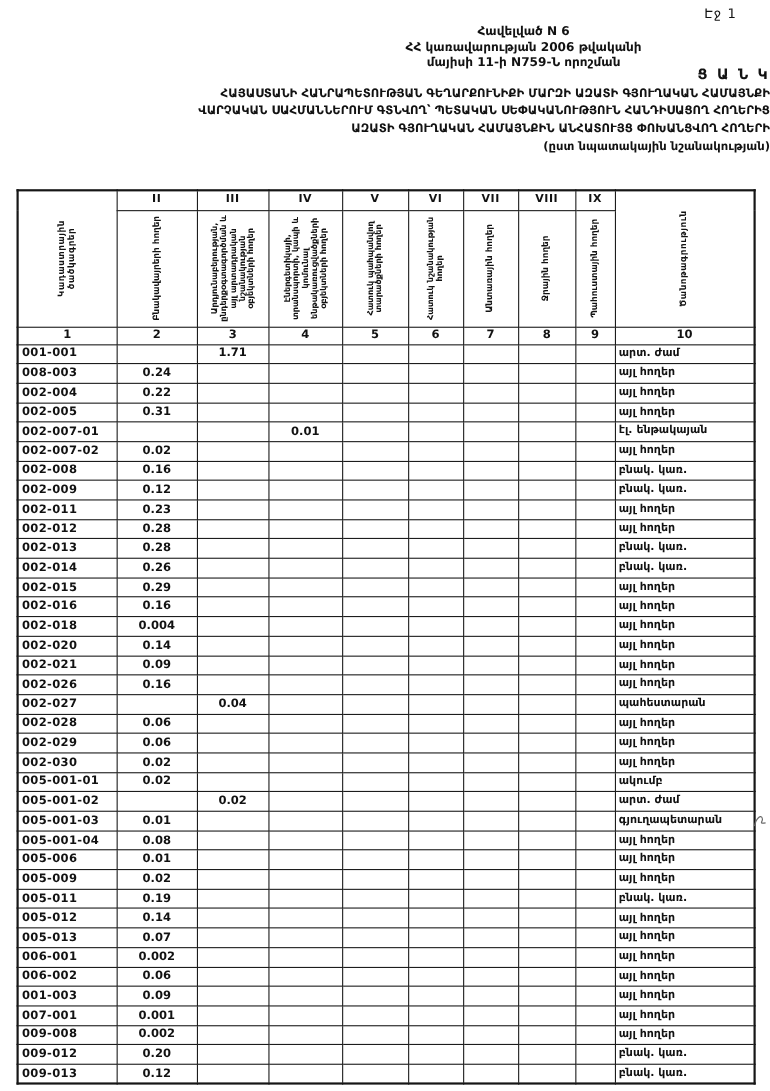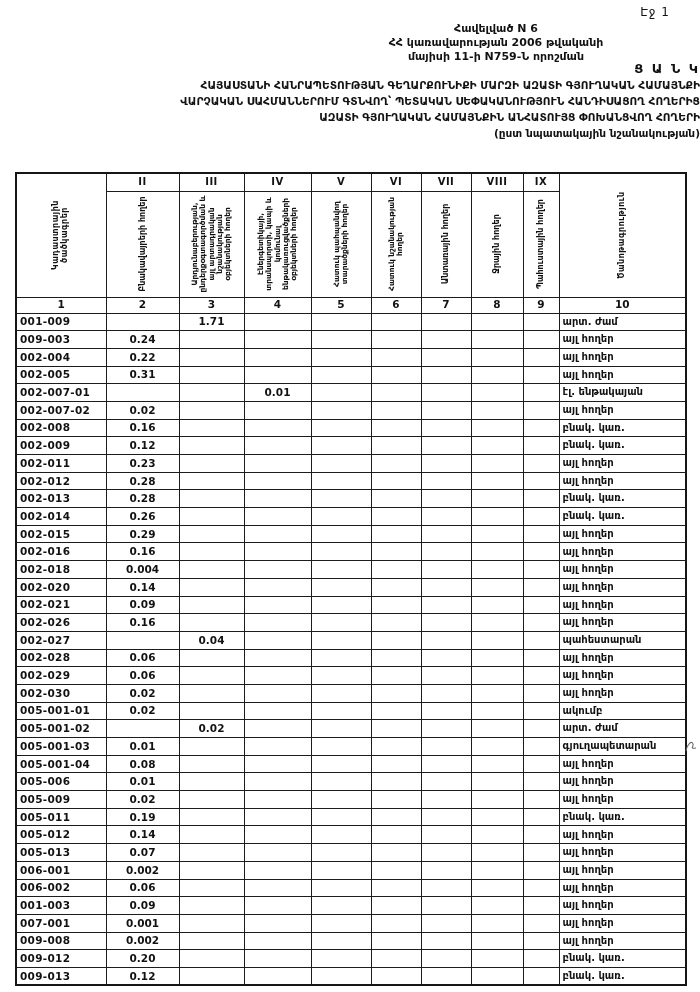--- a/index.html
+++ b/index.html
@@ -10,21 +10,21 @@
     font-family:"DejaVu Sans",sans-serif;
     color:#121212;
     overflow:hidden;
   }
   
   .page-label{
     position:absolute;top:5px;right:30px;
     font-size:12px;font-weight:400;letter-spacing:1px;
   }
   .appendix-block{
-    position:absolute;top:22px;right:4px;width:400px;
+    position:absolute;top:22px;right:24px;width:400px;
     text-align:center;font-size:11px;font-weight:700;line-height:1.25;
   }
   
   .title-block{
     position:absolute;top:61px;left:0;width:700px;text-align:right;
   }
   .title-heading{font-size:13px;font-weight:700;letter-spacing:2px;margin-bottom:2px;}
   .title-line{font-size:10.6px;font-weight:700;line-height:1.5;margin-left:37px;}
   .title-sub{font-size:10.6px;font-weight:700;margin-top:1px;}
   
@@ -143,33 +143,33 @@
       <td>5</td>
       <td>6</td>
       <td>7</td>
       <td>8</td>
       <td>9</td>
       <td>10</td>
     </tr>
   </thead>
   <tbody>
       <tr>
-        <td class="code">001-009</td>
+        <td class="code">001-001</td>
         <td class="val"></td>
         <td class="val">1.71</td>
         <td class="val"></td>
         <td class="val"></td>
         <td class="val"></td>
         <td class="val"></td>
         <td class="val"></td>
         <td class="val"></td>
         <td class="note">արտ. ժամ</td>
       </tr>
       <tr>
-        <td class="code">009-003</td>
+        <td class="code">008-003</td>
         <td class="val">0.24</td>
         <td class="val"></td>
         <td class="val"></td>
         <td class="val"></td>
         <td class="val"></td>
         <td class="val"></td>
         <td class="val"></td>
         <td class="val"></td>
         <td class="note">այլ հողեր</td>
       </tr>

